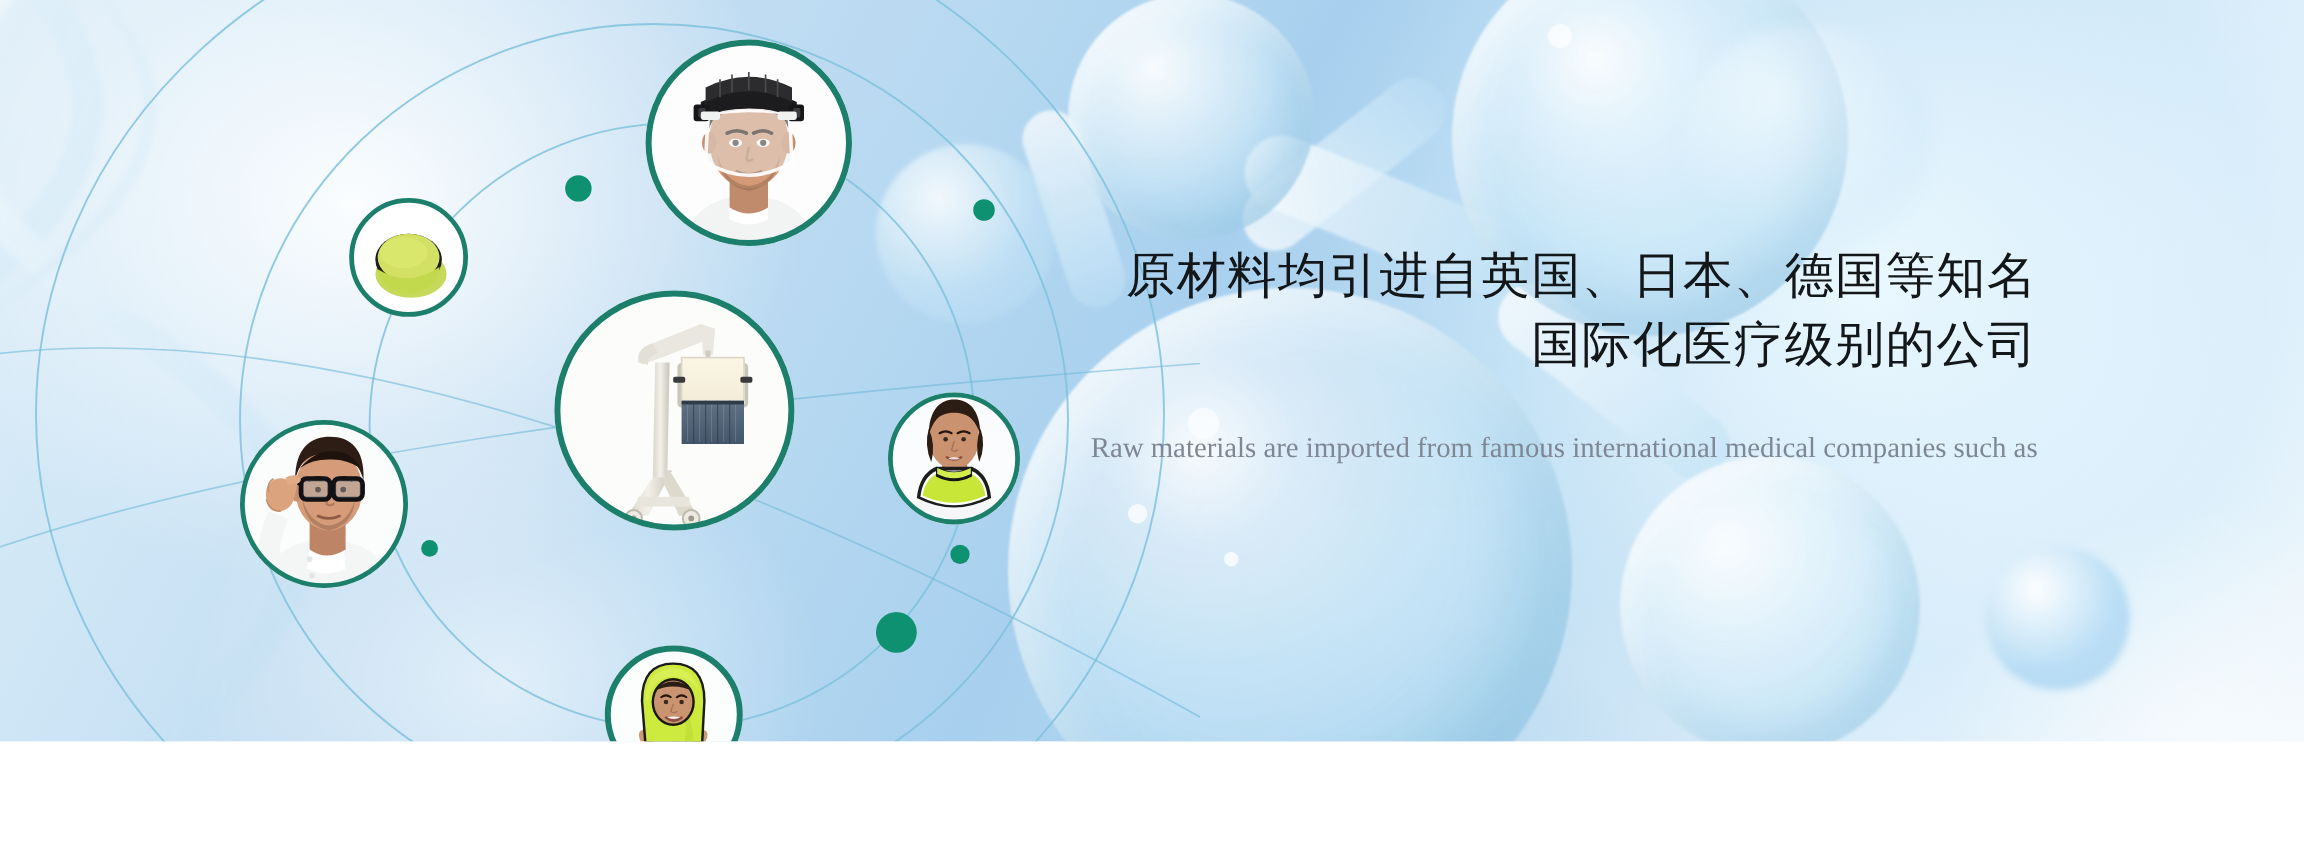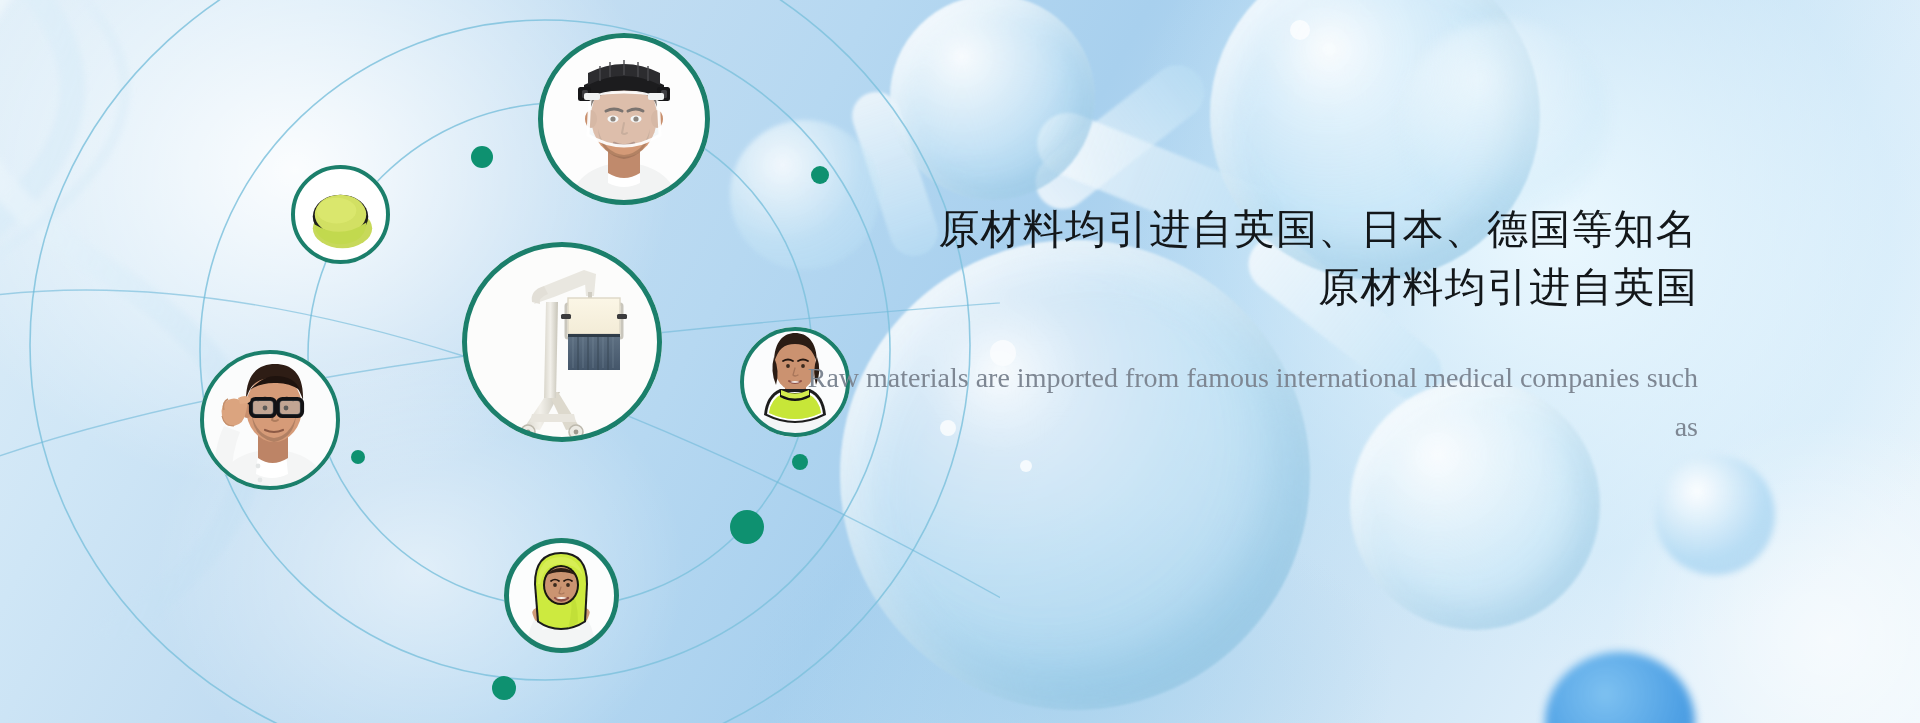--- a/index.html
+++ b/index.html
@@ -8,21 +8,21 @@
     padding: 0;
     background: #ffffff;
   }
   body {
     font-family: "Liberation Sans", sans-serif;
   }
 
   .banner {
     position: relative;
     width: 1920px;
-    height: 723px;
+    height: 618px;
     overflow: hidden;
     background: linear-gradient(118deg,
         #dfeef8 0%,
         #cfe6f6 14%,
         #c2ddf2 26%,
         #b6d8f1 38%,
         #a8d0ee 50%,
         #b6d8f1 60%,
         #c9e2f4 72%,
         #ddeefa 84%,
@@ -205,21 +205,21 @@
     letter-spacing: 1.2px;
     font-weight: 400;
     margin: 0;
     white-space: nowrap;
   }
   .headline .l2 { display: block; }
   .sub {
     margin-top: 38px;
     color: #7e8793;
     font-family: "Liberation Serif", serif;
-    font-size: 28px;
+    font-size: 24px;
     line-height: 1.72;
   }
   .sub .s2 { display: block; }
 </style>
 </head>
 <body>
 
 <div class="banner">
 
   <div class="wash wash-a"></div>
@@ -537,20 +537,20 @@
       <path d="M57,49 L55,55 Q57,57 60,55" stroke="#a8765a" stroke-width="1.2" fill="none" stroke-linecap="round"></path>
       <path d="M51,60 Q57,65 64,60" stroke="#8d4e44" stroke-width="2.2" fill="none" stroke-linecap="round"></path>
       <path d="M52,60 Q57,58 63,60 Q57,62 52,60 Z" fill="#ffffff" opacity="0.9"></path>
     </svg>
   </div>
   <div class="bubble-ring" style="left:504px; top:538px; width:115px; height:115px; border-width:5px; border-color:#1b7f6b;"></div>
 
   <div class="copy">
     <div class="headline">
       <span>原材料均引进自英国、日本、德国等知名</span>
-      <span class="l2">原材料均引进自英国</span>
+      <span class="l2">国际化医疗级别的公司</span>
     </div>
     <div class="sub">
       <span>Raw materials are imported from famous international medical companies such as</span>
     </div>
   </div>
 
 </div>
 
 </body></html>

